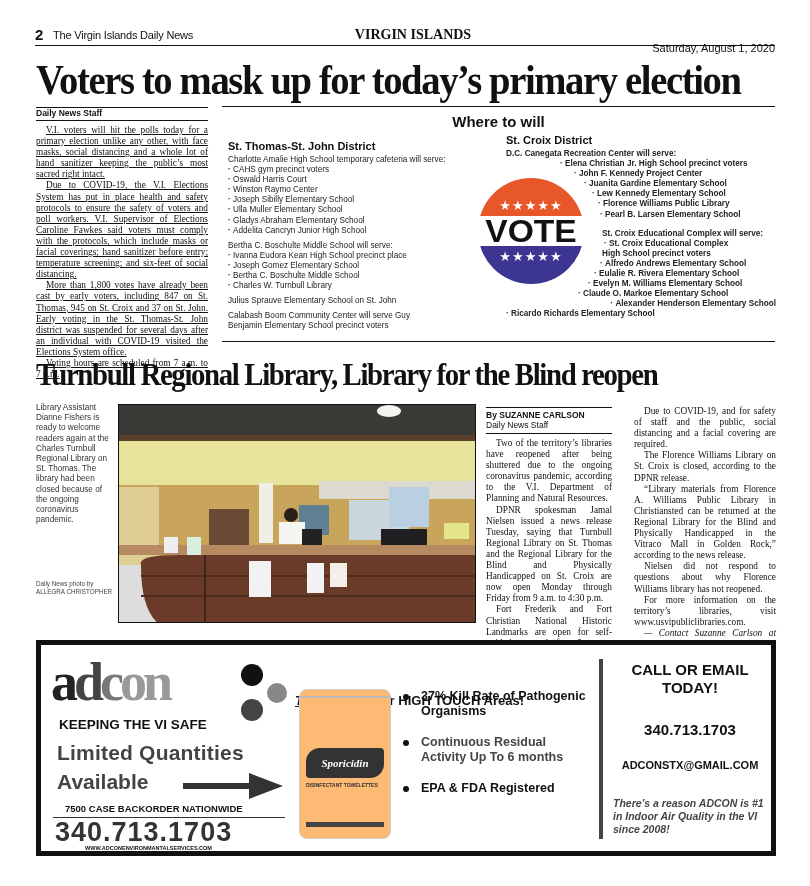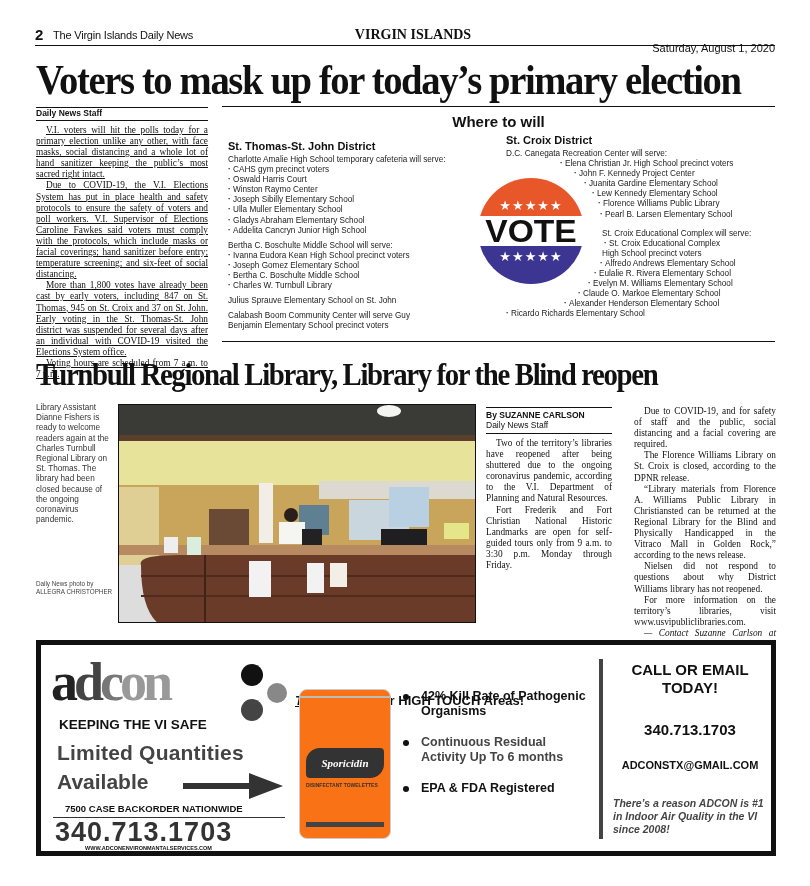--- a/index.html
+++ b/index.html
@@ -30,21 +30,21 @@
 
   
   .vote-box { left: 222px; top: 106px; width: 553px; height: 236px; border-top: 1.5px solid #111; border-bottom: 1.5px solid #111; }
   .vote-title { position: absolute; left: 0; right: 0; top: 6px; text-align: center; font: bold 15px "Liberation Sans", sans-serif; }
   .district-title { font: bold 11px "Liberation Sans", sans-serif; }
   .vlist { font: 8.2px/10.1px "Liberation Sans", sans-serif; color: #222; }
   .vlist .bul::before { content: "\00B7\00A0"; font-weight: bold; }
   .vlist .gap { height: 5px; }
   .stt-col { position: absolute; left: 6px; top: 33px; width: 240px; }
   .stc-col { position: absolute; left: 284px; top: 27px; width: 270px; }
-  .stc-intro { margin-top: 2px; }
+  .stc-intro { margin-top: 2px; font-weight: bold; }
 
   
   .vote-badge { left: 478px; top: 178px; width: 106px; height: 106px; border-radius: 50%; overflow: hidden; background: #fff; }
   .vb-top { position: absolute; left: 0; top: 0; width: 106px; height: 38px; background: #e8572a; }
   .vb-mid { position: absolute; left: 0; top: 38px; width: 106px; height: 30px; background: #fff; }
   .vb-bot { position: absolute; left: 0; top: 68px; width: 106px; height: 38px; background: #3d3592; }
   .vb-stars { position: absolute; left: 0; right: 0; text-align: center; color: #fff; font: 13px "DejaVu Sans", sans-serif; letter-spacing: 1px; }
   .vb-stars.t { top: 20px; }
   .vb-stars.b { top: 71px; }
   .vb-word { position: absolute; left: 0; right: 0; top: 35px; text-align: center; font: bold 32px "Liberation Sans", sans-serif; letter-spacing: 0px; color: #111; transform: scaleX(1.05); }
@@ -73,21 +73,21 @@
   .available { position: absolute; left: 12px; top: 121px; font: bold 21px "Liberation Sans", sans-serif; color: #444; }
   .arrow { position: absolute; left: 138px; top: 124px; width: 100px; height: 26px; }
   .backorder { position: absolute; left: 20px; top: 154px; font: bold 9.5px "Liberation Sans", sans-serif; }
   .ad-rule { position: absolute; left: 8px; top: 168px; width: 232px; border-top: 1.5px solid #333; }
   .ad-phone-big { position: absolute; left: 10px; top: 170px; font: bold 27px/27px "Liberation Sans", sans-serif; color: #333; letter-spacing: 1px; }
   .ad-url { position: absolute; left: 40px; top: 196px; font: bold 5.5px "Liberation Sans", sans-serif; }
 
   .ad-mid { position: absolute; left: 250px; top: 4px; width: 300px; height: 198px; }
   .solution { position: absolute; left: 4px; top: 20px; font: bold 13px "Liberation Sans", sans-serif; white-space: nowrap; margin-top: 24px; }
   .solution .the { font-style: italic; text-decoration: underline; }
-  .canister { position: absolute; left: 8px; top: 40px; width: 92px; height: 150px; border-radius: 8px; background: #f97316; border: 1px solid #ccc; }
+  .canister { position: absolute; left: 8px; top: 40px; width: 92px; height: 150px; border-radius: 8px; background: #fdba74; border: 1px solid #ccc; }
   .canister .lid { position: absolute; left: -1px; top: 6px; width: 92px; height: 2px; background: #bbb; }
   .canister .label { position: absolute; left: 6px; top: 58px; width: 78px; height: 30px; background: #333; border-radius: 14px 4px 14px 4px; color: #fff; font: italic bold 11px "Liberation Serif", serif; text-align: center; line-height: 30px; }
   .canister .sub { position: absolute; left: 6px; top: 92px; width: 78px; font: bold 5px "Liberation Sans", sans-serif; color: #333; }
   .canister .band { position: absolute; left: 6px; top: 132px; width: 78px; height: 5px; background: #444; }
   .benefits { position: absolute; left: 108px; top: 40px; width: 190px; list-style: none; }
   .benefits li { position: relative; padding-left: 22px; font: bold 12.5px/15px "Liberation Sans", sans-serif; margin-bottom: 16px; }
   .benefits li::before { content: ""; position: absolute; left: 4px; top: 5px; width: 6px; height: 6px; border-radius: 50%; background: #111; }
   .benefits li.grey { color: #444; }
   .benefits .u { text-decoration: underline; }
 
@@ -128,21 +128,21 @@
       <div>Charlotte Amalie High School temporary cafeteria will serve:</div>
       <div class="bul">CAHS gym precinct voters</div>
       <div class="bul">Oswald Harris Court</div>
       <div class="bul">Winston Raymo Center</div>
       <div class="bul">Joseph Sibilly Elementary School</div>
       <div class="bul">Ulla Muller Elementary School</div>
       <div class="bul">Gladys Abraham Elementary School</div>
       <div class="bul">Addelita Cancryn Junior High School</div>
       <div class="gap"></div>
       <div>Bertha C. Boschulte Middle School will serve:</div>
-      <div class="bul">Ivanna Eudora Kean High School precinct voters</div>
+      <div class="bul">Ivanna Eudora Kean High School precinct place</div>
       <div class="bul">Joseph Gomez Elementary School</div>
       <div class="bul">Bertha C. Boschulte Middle School</div>
       <div class="bul">Charles W. Turnbull Library</div>
       <div class="gap"></div>
       <div>Julius Sprauve Elementary School on St. John</div>
       <div class="gap"></div>
       <div style="width:200px;">Calabash Boom Community Center will serve Guy Benjamin Elementary School precinct voters</div>
     </div>
   </div>
 
@@ -157,21 +157,21 @@
       <div class="bul" style="padding-left:92px;">Florence Williams Public Library</div>
       <div class="bul" style="padding-left:94px;">Pearl B. Larsen Elementary School</div>
       <div class="gap" style="height:9px;"></div>
       <div style="padding-left:96px;">St. Croix Educational Complex will serve:</div>
       <div class="bul" style="padding-left:98px;">St. Croix Educational Complex</div>
       <div style="padding-left:96px;">High School precinct voters</div>
       <div class="bul" style="padding-left:94px;">Alfredo Andrews Elementary School</div>
       <div class="bul" style="padding-left:88px;">Eulalie R. Rivera Elementary School</div>
       <div class="bul" style="padding-left:82px;">Evelyn M. Williams Elementary School</div>
       <div class="bul" style="padding-left:72px;">Claude O. Markoe Elementary School</div>
-      <div class="bul" style="padding-left:58px;">Alexander Henderson Elementary School</div>
+      <div class="bul" style="padding-left:58px;text-align:right;">Alexander Henderson Elementary School</div>
       <div class="bul" style="padding-left:0px;">Ricardo Richards Elementary School</div>
     </div>
   </div>
 </div>
 
 <div class="abs vote-badge">
   <div class="vb-top"></div>
   <div class="vb-mid"></div>
   <div class="vb-bot"></div>
   <div class="vb-stars t">★★★★★</div>
@@ -219,28 +219,29 @@
   </svg>
 </div>
 
 <div class="abs story2-byline">
   <span>By SUZANNE CARLSON</span>
   <span class="staff">Daily News Staff</span>
 </div>
 
 <div class="abs body-col story2-col1">
   <p>Two of the territory’s libraries have reopened after being shuttered due to the ongoing coronavirus pandemic, according to the V.I. Department of Planning and Natural Resources.</p>
+  <p>DPNR spokesman Jamal Nielsen issued a news release Tuesday, saying that Turnbull Regional Library on St. Thomas and the Regional Library for the Blind and Physically Handicapped on St. Croix are now open Monday through Friday from 9 a.m. to 4:30 p.m.</p>
   <p>Fort Frederik and Fort Christian National Historic Landmarks are open for self-guided tours only from 9 a.m. to 3:30 p.m. Monday through Friday.</p>
 </div>
 
 <div class="abs body-col story2-col2">
   <p>Due to COVID-19, and for safety of staff and the public, social distancing and a facial covering are required.</p>
   <p>The Florence Williams Library on St. Croix is closed, according to the DPNR release.</p>
   <p>“Library materials from Florence A. Williams Public Library in Christiansted can be returned at the Regional Library for the Blind and Physically Handicapped in the Vitraco Mall in Golden Rock,” according to the news release.</p>
-  <p>Nielsen did not respond to questions about why District Williams library has not reopened.</p>
+  <p>Nielsen did not respond to questions about why Florence Williams library has not reopened.</p>
   <p>For more information on the territory’s libraries, visit www.usvipubliclibraries.com.</p>
   <p class="signoff">— Contact Suzanne Carlson at 340-714-9122 or email scarlson@dailynews.vi.</p>
 </div>
 
 <div class="abs ad">
   <div class="ad-left">
     <div class="adcon-logo">
       <span class="c1">a</span><span class="c2">d</span><span class="c3">c</span><span class="c4">on</span>
     </div>
     <div class="dot dot1"></div>
@@ -263,21 +264,21 @@
     <div class="solution">
       <span class="the">The</span><span> Solution for HIGH TOUCH Areas!</span>
     </div>
     <div class="canister">
       <div class="lid"></div>
       <div class="label">Sporicidin</div>
       <div class="sub">DISINFECTANT TOWELETTES</div>
       <div class="band"></div>
     </div>
     <ul class="benefits">
-      <li>42% Kill Rate of Pathogenic Organisms</li>
+      <li>37% Kill Rate of Pathogenic Organisms</li>
       <li class="grey">Continuous Residual Activity Up To 6 months</li>
       <li>EPA &amp; FDA Registered</li>
     </ul>
   </div>
 
   <div class="ad-divider"></div>
 
   <div class="ad-right">
     <div class="call">CALL OR EMAIL TODAY!</div>
     <div class="ad-phone">340.713.1703</div>

